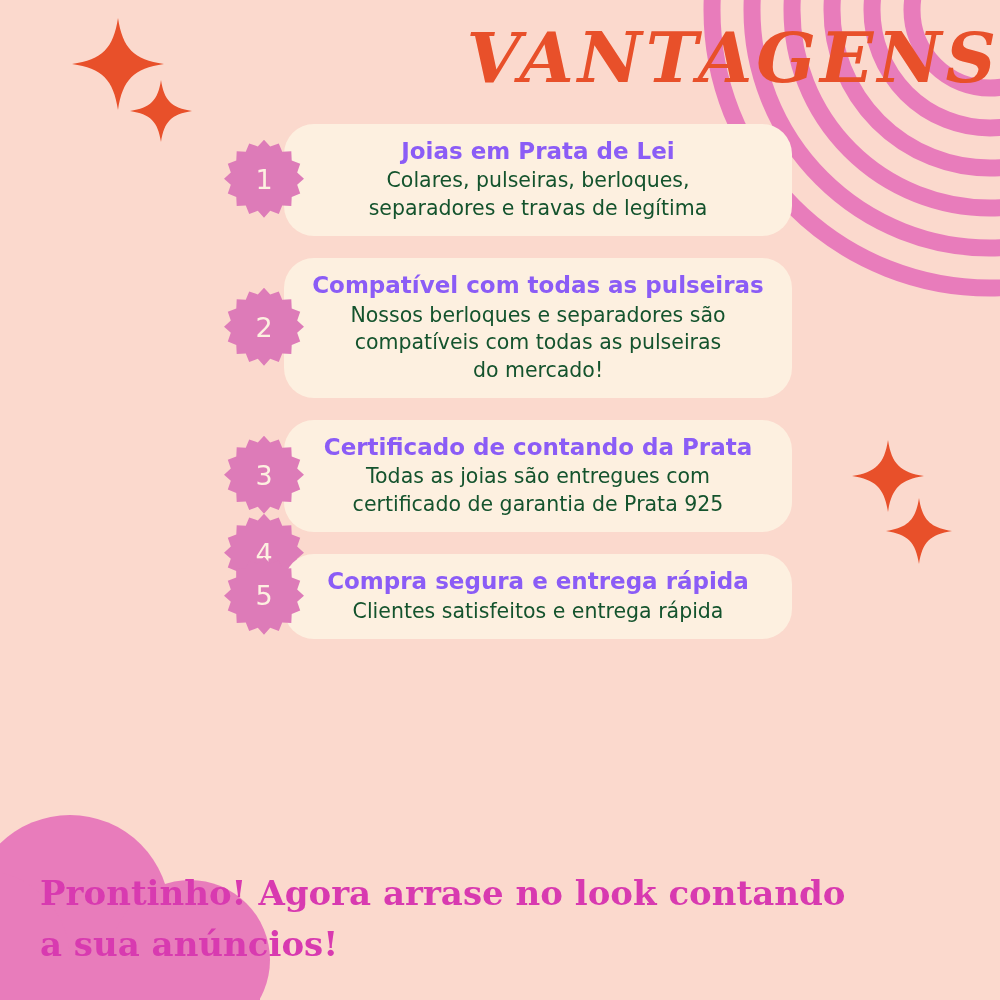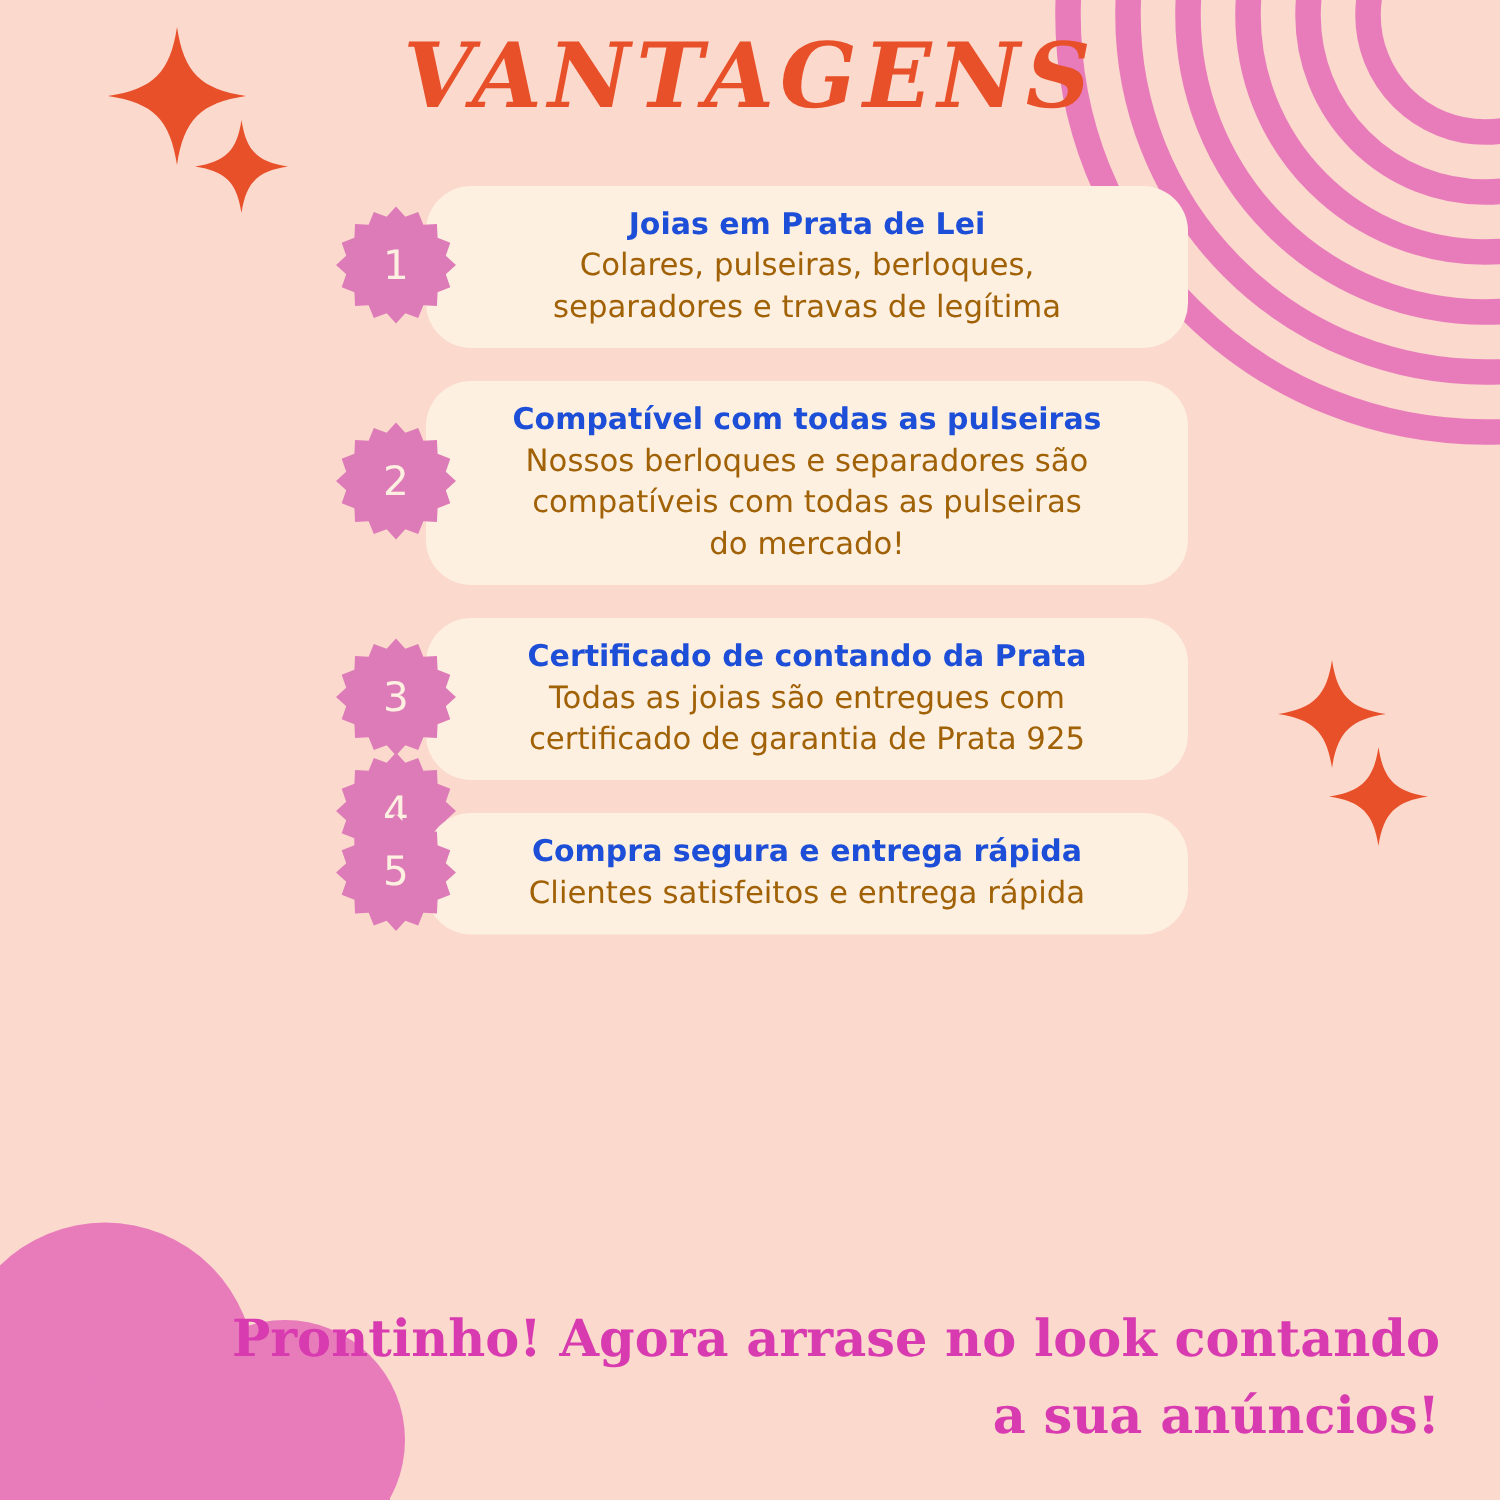--- a/index.html
+++ b/index.html
@@ -52,25 +52,25 @@
   .sp-b { left: 130px; top: 80px;  width: 62px;  height: 62px; }
   .sp-c { left: 852px; top: 440px; width: 72px;  height: 72px; }
   .sp-d { left: 886px; top: 498px; width: 66px;  height: 66px; }
 
   
   .title {
     position: absolute;
     top: 16px;
     left: 0;
     width: 1000px;
-    text-align: center;
+    text-align: right;
     font-family: "DejaVu Serif", serif;
     font-weight: bold;
     font-style: italic;
-    font-size: 60px;
+    font-size: 70px;
     letter-spacing: 4px;
     color: #e8502a;
     text-transform: uppercase;
   }
 
   
   .list {
     position: absolute;
     top: 124px;
     left: 222px;
@@ -85,29 +85,29 @@
     background: #fdf0e0;
     border-radius: 30px;
     padding: 12px 22px 14px 22px;
     text-align: center;
     min-height: 72px;
     box-sizing: border-box;
   }
   .card-heading {
     font-family: "DejaVu Sans", sans-serif;
     font-weight: bold;
-    font-size: 20px;
-    color: #1d4ed8;
+    font-size: 23px;
+    color: #8b5cf6;
     line-height: 1.32;
     margin-bottom: 1px;
   }
   .card-body {
     font-family: "DejaVu Sans", sans-serif;
     font-size: 20.5px;
-    color: #a16207;
+    color: #14532d;
     line-height: 1.34;
   }
 
   .badge {
     position: absolute;
     left: 0;
     top: 50%;
     transform: translateY(-50%);
     width: 84px;
     height: 84px;
@@ -129,21 +129,21 @@
     padding-bottom: 2px;
     box-sizing: border-box;
   }
 
   
   .footer {
     position: absolute;
     left: 0;
     bottom: 30px;
     width: 1000px;
-    text-align: right;
+    text-align: left;
     font-family: "DejaVu Serif", serif;
     font-weight: bold;
     font-size: 34px;
     line-height: 1.5;
     color: #d83ab0;
     padding: 0 40px;
     box-sizing: border-box;
   }
 </style>
 </head>

